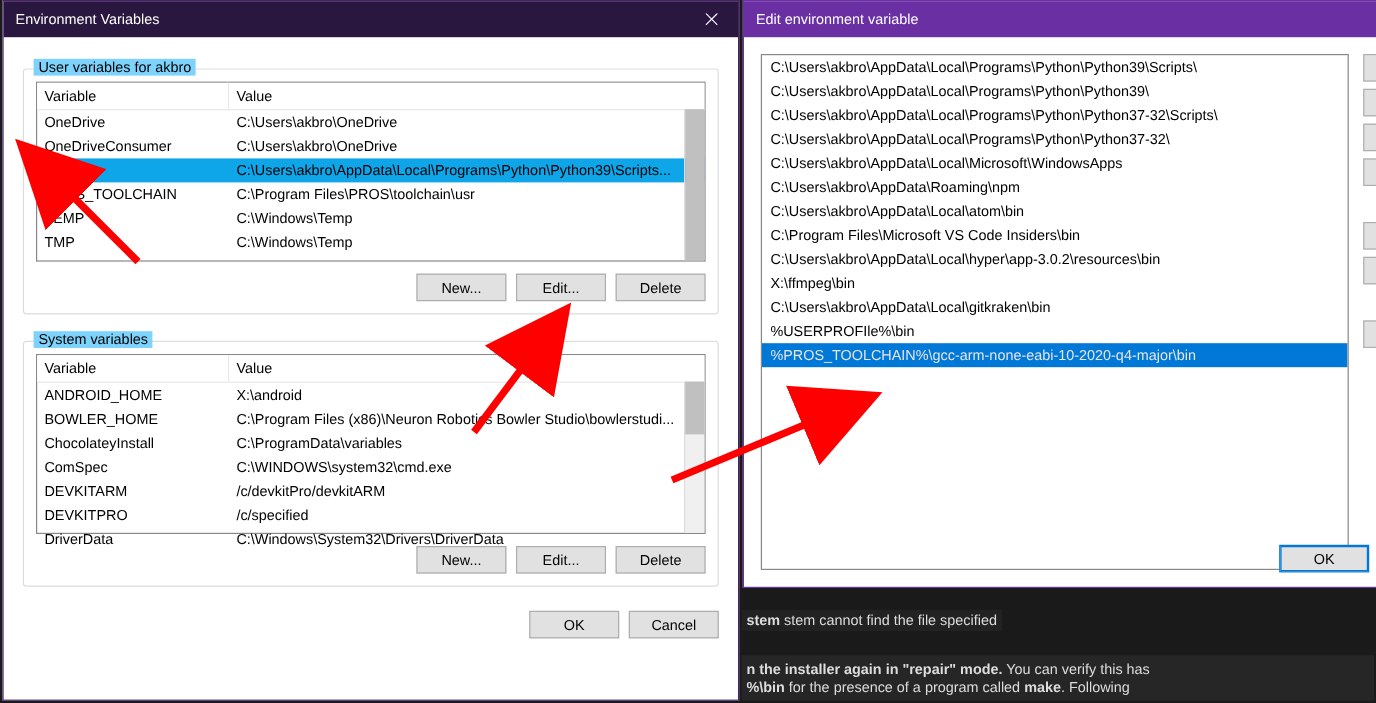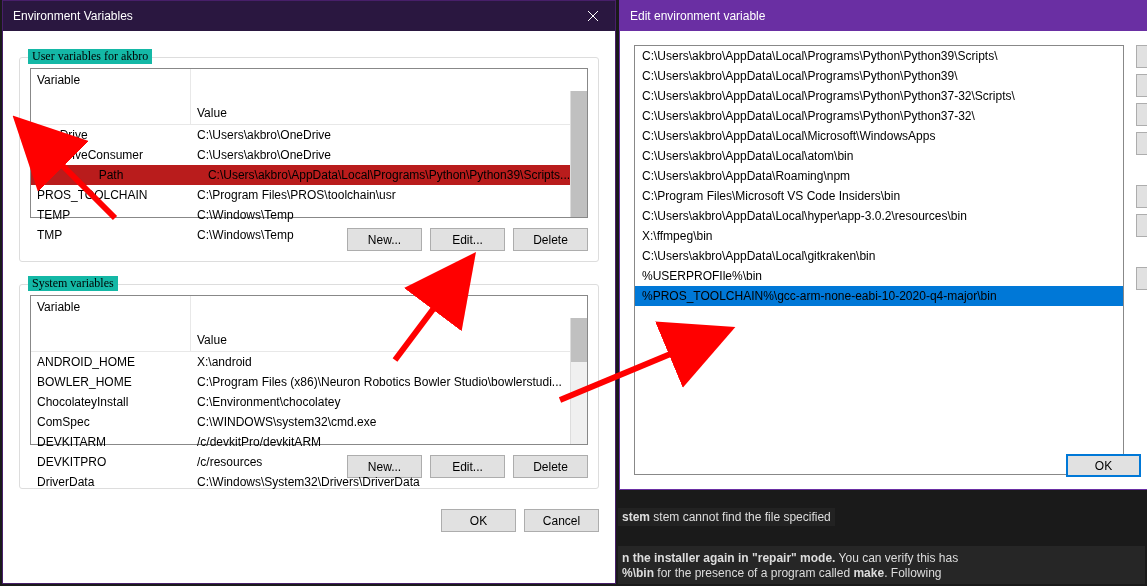--- a/index.html
+++ b/index.html
@@ -10,50 +10,50 @@
   .titlebar .title { flex: 1; }
   .titlebar .close { width: 45px; height: 30px; display: flex; align-items: center; justify-content: center; cursor: pointer; }
   .titlebar .close svg { width: 10px; height: 10px; }
 
   
   #win1 { left: 2px; top: 0; width: 614px; height: 584px; border-color: #481f6a; }
   #win1 .titlebar { background: #2a1740; }
   #win1 .body { padding: 16px; }
 
   .groupbox { border: 1px solid #ddd; border-radius: 3px; padding: 10px; position: relative; margin-top: 10px; }
-  .groupbox-label { position: absolute; top: -9px; left: 8px; background: #14b8a6; padding: 0 4px; color: #000; font-family: Liberation Serif, serif; }
+  .groupbox-label { position: absolute; top: -9px; left: 8px; background: #7dd3fc; padding: 0 4px; color: #000; }
 
   .var-table { border: 1px solid #888; height: 150px; position: relative; background: #fff; }
   .var-table-sys { height: 150px; }
   .var-header { display: flex; background: #fff; border-bottom: 1px solid #e8e8e8; }
   .var-header .col { padding: 4px 6px; border-right: 1px solid #e8e8e8; }
-  .var-header .col:last-child { border-right: none; flex: 1; margin-top: 33px; }
+  .var-header .col:last-child { border-right: none; flex: 1; }
   .col-var { width: 160px; }
   .var-rows { overflow: hidden; }
   .var-row { display: flex; padding: 2px 0; }
   .var-row .cell { padding: 1px 6px; white-space: nowrap; overflow: hidden; text-overflow: ellipsis; }
   .var-row .cell-var { width: 160px; }
   .var-row .cell-val { flex: 1; }
-  .var-row.selected { background: #b91c1c; text-align: center; }
+  .var-row.selected { background: #0ea5e9; }
   .scrollbar-v { position: absolute; right: 0; top: 22px; bottom: 0; width: 17px; background: #f0f0f0; border-left: 1px solid #ddd; }
   .scrollbar-thumb { background: #c0c0c0; width: 100%; }
 
   .btn-row { display: flex; justify-content: flex-end; gap: 8px; margin-top: 10px; }
   .btn { min-width: 75px; height: 23px; border: 1px solid #adadad; background: #e1e1e1; display: flex; align-items: center; justify-content: center; cursor: pointer; padding: 0 12px; }
   .btn.default { border-color: #0078d7; box-shadow: inset 0 0 0 1px #0078d7; }
   .dialog-btns { display: flex; justify-content: flex-end; gap: 8px; margin-top: 20px; border-radius: 11px; }
 
   
   #win2 { left: 619px; top: 0; width: 620px; height: 490px; border-color: #6a2fa3; }
   #win2 .titlebar { background: #6a2fa3; }
   #win2 .body { padding: 14px; display: flex; gap: 12px; height: calc(100% - 30px); }
 
   .path-list { flex: 1; border: 1px solid #888; background: #fff; position: relative; overflow: hidden; }
   .path-row { padding: 2px 6px; white-space: nowrap; border: 1px solid transparent; cursor: default; }
-  .path-row.selected { background: #0078d7; color: #000000; }
+  .path-row.selected { background: #0078d7; color: #e5e5e5; }
 
   .side-btns { width: 88px; display: flex; flex-direction: column; gap: 6px; }
   .side-btns .gap { height: 18px; }
   .side-btns .btn { width: 100%; }
 
   #win2 .dialog-btns { position: absolute; bottom: 12px; right: 14px; }
 
   
   .bg-text { position: absolute; color: #ddd; font-family: Consolas, monospace; }
   .bg-block { position: absolute; background: rgba(40,40,40,0.9); color: #ddd; padding: 4px; font-size: 13px; }
@@ -139,33 +139,33 @@
             <div class="var-row">
               <div class="cell cell-var">ANDROID_HOME</div>
               <div class="cell cell-val">X:\android</div>
             </div>
             <div class="var-row">
               <div class="cell cell-var">BOWLER_HOME</div>
               <div class="cell cell-val">C:\Program Files (x86)\Neuron Robotics Bowler Studio\bowlerstudi...</div>
             </div>
             <div class="var-row">
               <div class="cell cell-var">ChocolateyInstall</div>
-              <div class="cell cell-val">C:\Environment\chocolatey</div>
+              <div class="cell cell-val">C:\ProgramData\variables</div>
             </div>
             <div class="var-row">
               <div class="cell cell-var">ComSpec</div>
               <div class="cell cell-val">C:\WINDOWS\system32\cmd.exe</div>
             </div>
             <div class="var-row">
               <div class="cell cell-var">DEVKITARM</div>
               <div class="cell cell-val">/c/devkitPro/devkitARM</div>
             </div>
             <div class="var-row">
               <div class="cell cell-var">DEVKITPRO</div>
-              <div class="cell cell-val">/c/resources</div>
+              <div class="cell cell-val">/c/specified</div>
             </div>
             <div class="var-row">
               <div class="cell cell-var">DriverData</div>
               <div class="cell cell-val">C:\Windows\System32\Drivers\DriverData</div>
             </div>
           </div>
         <div class="scrollbar-v">
             <div class="scrollbar-thumb" style="height:35%;"></div>
           </div>
       </div>
@@ -194,22 +194,22 @@
         </svg>
     </div>
   </div>
   <div class="body">
     <div class="path-list" id="path-list">
         <div class="path-row">C:\Users\akbro\AppData\Local\Programs\Python\Python39\Scripts\</div>
         <div class="path-row">C:\Users\akbro\AppData\Local\Programs\Python\Python39\</div>
         <div class="path-row">C:\Users\akbro\AppData\Local\Programs\Python\Python37-32\Scripts\</div>
         <div class="path-row">C:\Users\akbro\AppData\Local\Programs\Python\Python37-32\</div>
         <div class="path-row">C:\Users\akbro\AppData\Local\Microsoft\WindowsApps</div>
+        <div class="path-row">C:\Users\akbro\AppData\Roaming\npm</div>
         <div class="path-row">C:\Users\akbro\AppData\Local\atom\bin</div>
-        <div class="path-row">C:\Users\akbro\AppData\Roaming\npm</div>
         <div class="path-row">C:\Program Files\Microsoft VS Code Insiders\bin</div>
         <div class="path-row">C:\Users\akbro\AppData\Local\hyper\app-3.0.2\resources\bin</div>
         <div class="path-row">X:\ffmpeg\bin</div>
         <div class="path-row">C:\Users\akbro\AppData\Local\gitkraken\bin</div>
         <div class="path-row">%USERPROFIle%\bin</div>
         <div class="path-row selected">%PROS_TOOLCHAIN%\gcc-arm-none-eabi-10-2020-q4-major\bin</div>
       </div>
     <div class="side-btns">
       <div class="btn">New</div>
       <div class="btn">Edit</div>

